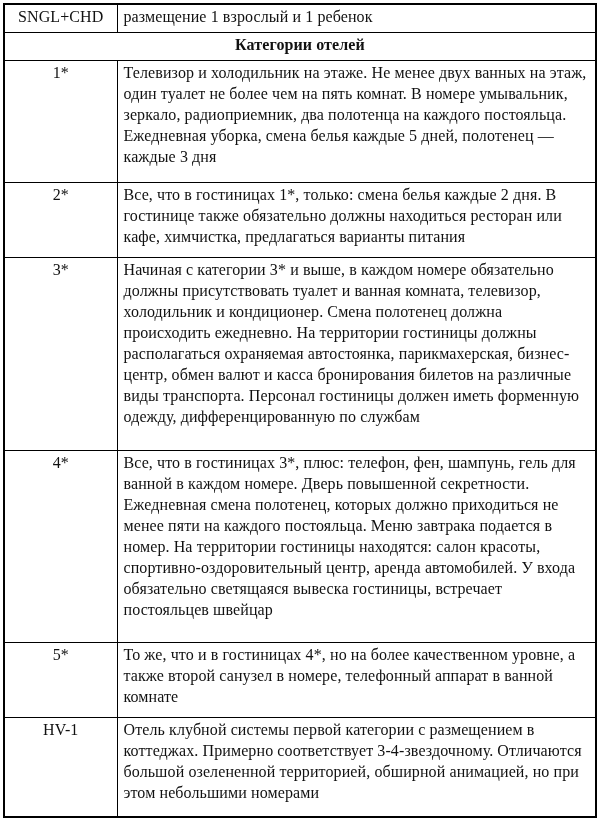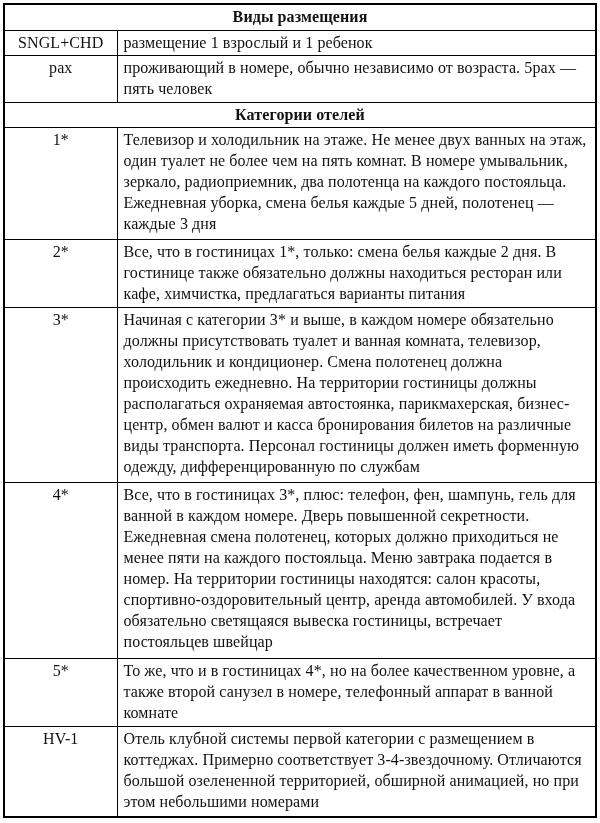--- a/index.html
+++ b/index.html
@@ -53,29 +53,22 @@
 
 <div class="page">
   <table class="ref-table">
     <colgroup>
       <col class="term-col">
       <col>
     </colgroup>
     <tbody>
 
       <tr>
-        <td class="section-title" colspan="2">Виды размещения</td>
-      </tr>
-      <tr>
         <td class="term align-left">SNGL+CHD</td>
         <td class="definition">размещение 1 взрослый и 1 ребенок</td>
-      </tr>
-      <tr>
-        <td class="term align-left">pax</td>
-        <td class="definition">проживающий в номере, обычно независимо от возраста. 5pax — пять человек</td>
       </tr>
 
       <tr>
         <td class="section-title" colspan="2">Категории отелей</td>
       </tr>
       <tr>
         <td class="term align-center">1*</td>
         <td class="definition">Телевизор и холодильник на этаже. Не менее двух ванных на этаж, один туалет не более чем на пять комнат. В номере умывальник, зеркало, радиоприемник, два полотенца на каждого постояльца. Ежедневная уборка, смена белья каждые 5 дней, полотенец — каждые 3 дня</td>
       </tr>
       <tr>

